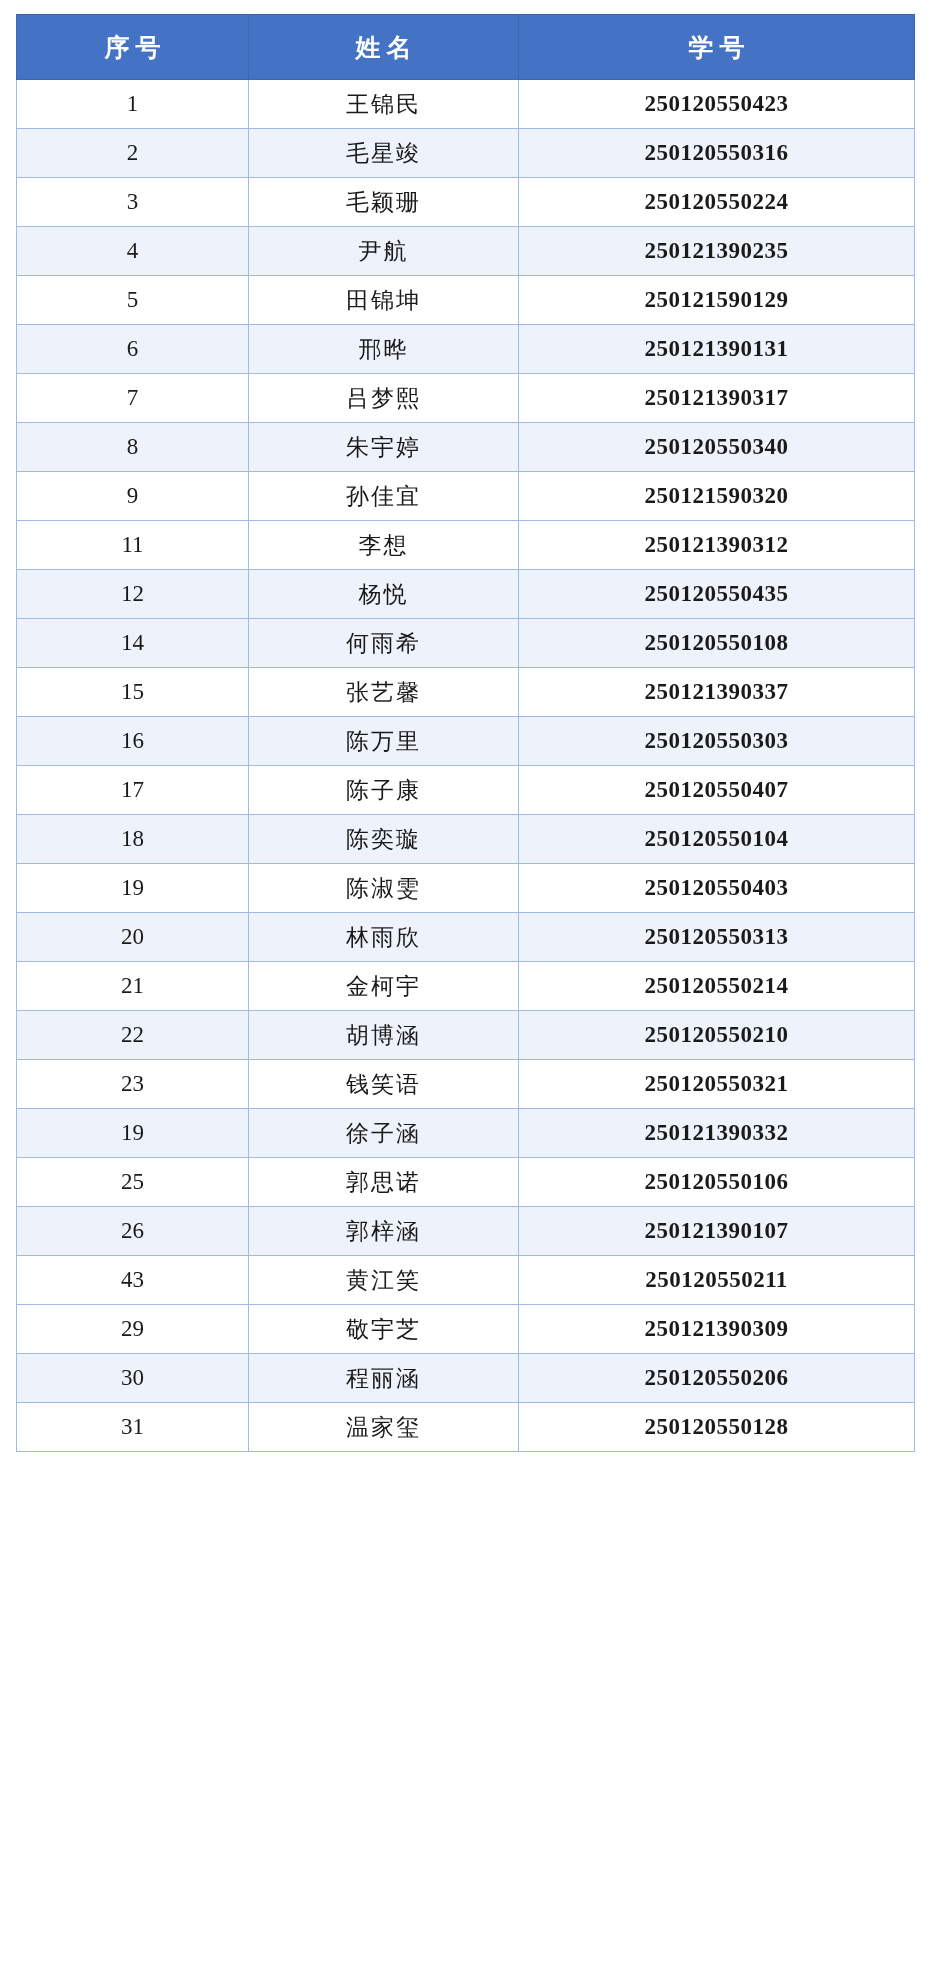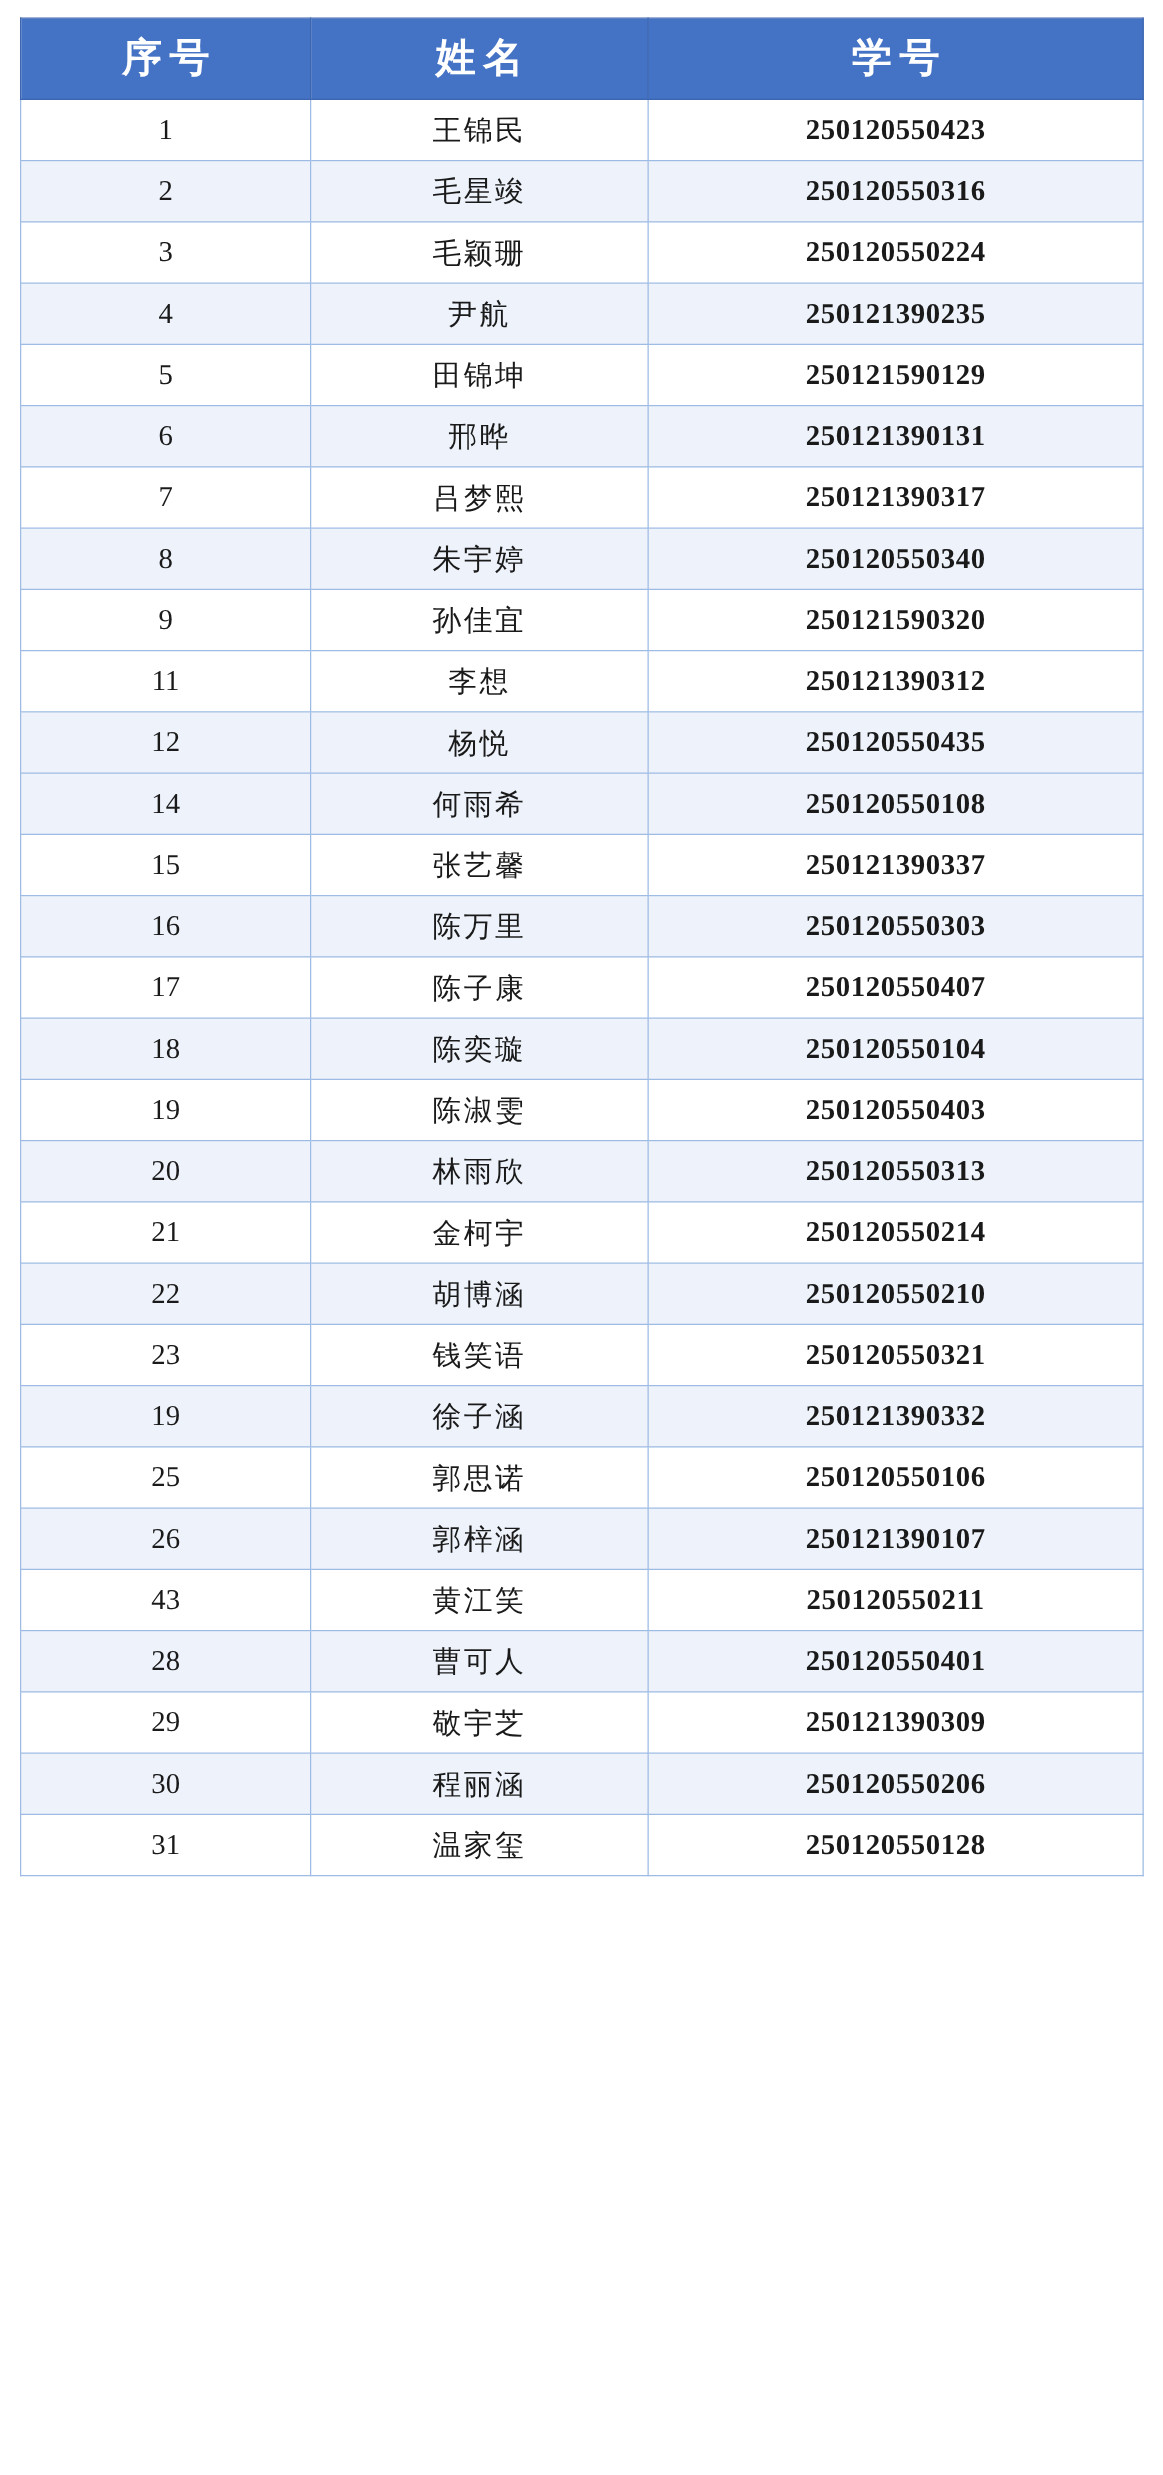--- a/index.html
+++ b/index.html
@@ -23,21 +23,21 @@
     table-layout: fixed;
   }
   table.roster col.c-index { width: 232px; }
   table.roster col.c-name  { width: 270px; }
   table.roster col.c-id    { width: 396px; }
 
   table.roster thead th {
     background: #4472c4;
     color: #ffffff;
     font-weight: bold;
-    font-size: 32px;
+    font-size: 25px;
     letter-spacing: 6px;
     text-indent: 6px;
     height: 62px;
     border: 1px solid #3d66b0;
     text-align: center;
     vertical-align: middle;
   }
   table.roster tbody td {
     border: 1px solid #9dbbe4;
     height: 46px;
@@ -197,25 +197,20 @@
         <tr class="alt">
           <td class="cell-index">26</td>
           <td class="cell-name">郭梓涵</td>
           <td class="cell-id">250121390107</td>
         </tr>
         <tr>
           <td class="cell-index">43</td>
           <td class="cell-name">黄江笑</td>
           <td class="cell-id">250120550211</td>
         </tr>
-        <tr class="alt">
-          <td class="cell-index">28</td>
-          <td class="cell-name">曹可人</td>
-          <td class="cell-id">250120550401</td>
-        </tr>
         <tr>
           <td class="cell-index">29</td>
           <td class="cell-name">敬宇芝</td>
           <td class="cell-id">250121390309</td>
         </tr>
         <tr class="alt">
           <td class="cell-index">30</td>
           <td class="cell-name">程丽涵</td>
           <td class="cell-id">250120550206</td>
         </tr>

